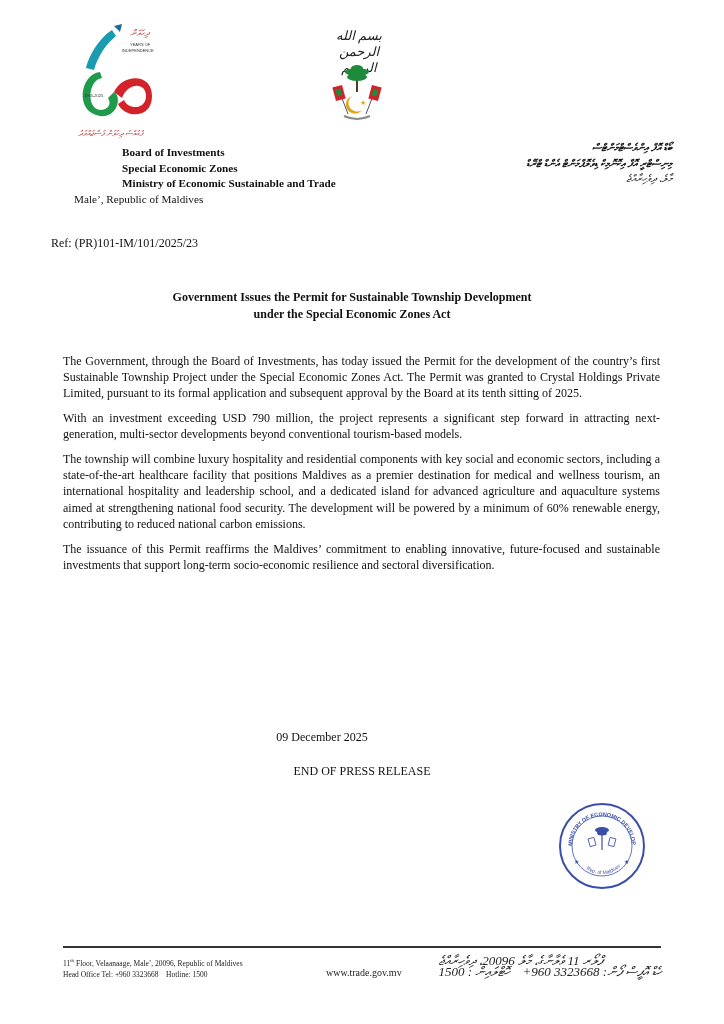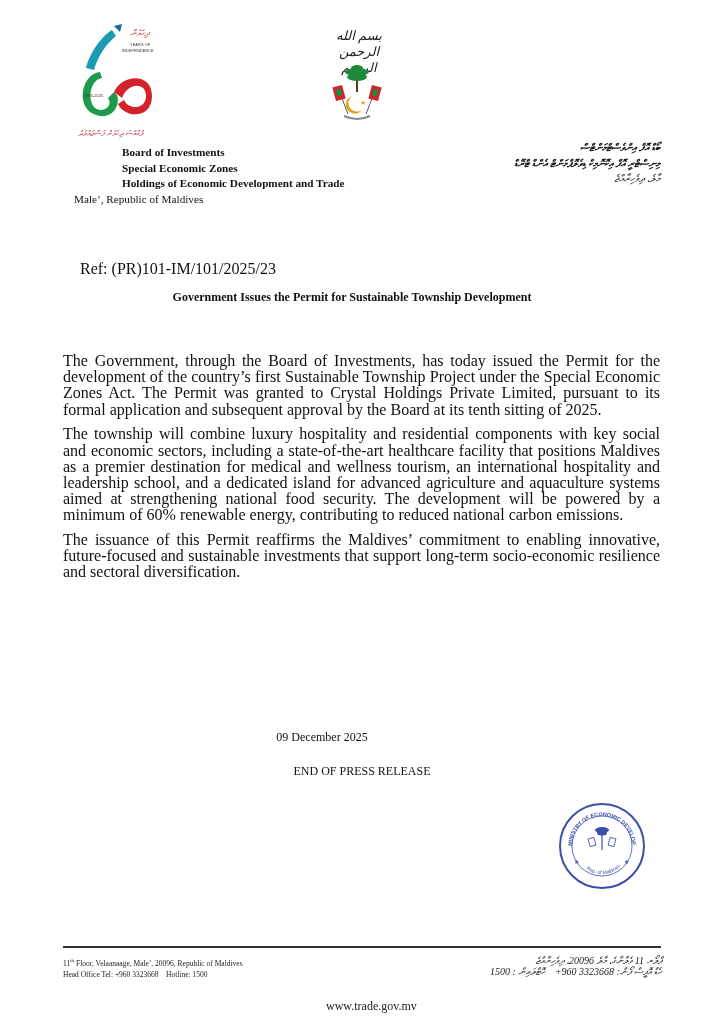--- a/index.html
+++ b/index.html
@@ -4,33 +4,33 @@
 <style>
   html, body { margin: 0; padding: 0; background: #ffffff; }
   body { width: 724px; height: 1024px; position: relative; overflow: hidden;
          font-family: "Liberation Serif", serif; color: #111; }
   .abs { position: absolute; }
   .logo60 { left: 72px; top: 22px; width: 84px; height: 118px; }
   .org-lines { left: 74px; top: 145px; font-size: 11.2px; line-height: 15.5px; }
   .org-lines .b { font-weight: bold; margin-left: 48px; }
   .bismillah { left: 326px; top: 28px; width: 66px; height: 22px; font-size: 13px; font-style: italic; text-align: center; color:#222; }
   .emblem { left: 330px; top: 62px; width: 54px; height: 60px; }
-  .dhivehi { right: 64px; top: 140px; width: 210px; text-align: right; font-size: 10.5px; line-height: 15.5px; font-style: italic; color:#111; direction: rtl; font-weight: bold;}
+  .dhivehi { right: 52px; top: 140px; width: 210px; text-align: right; font-size: 10.5px; line-height: 15.5px; font-style: italic; color:#111; direction: rtl; font-weight: bold;}
   .dhivehi .n { font-weight: normal; font-family: Liberation Serif, serif; }
-  .ref { left: 80px; top: 236px; font-size: 16px; margin-top: 24px; }
+  .ref { left: 51px; top: 236px; font-size: 12px; }
   .title { left: 0; width: 704px; top: 289px; text-align: center; font-size: 12px; font-weight: bold; line-height: 16.5px; }
-  .body { left: 63px; top: 353px; width: 597px; font-size: 16px; line-height: 16.2px; text-align: justify; }
+  .body { left: 63px; top: 353px; width: 597px; font-size: 12px; line-height: 16.2px; text-align: justify; }
   .body p { margin: 0 0 8.5px 0; }
   .date { left: 0; width: 644px; top: 730px; text-align: center; font-size: 12px; }
   .endpr { left: 0; width: 724px; top: 764px; text-align: center; font-size: 12px; }
   .seal { left: 556px; top: 800px; width: 92px; height: 92px; }
   .footline { left: 63px; top: 946px; width: 598px; height: 2px; background: #333; }
   .foot-left { left: 63px; top: 955px; font-size: 7.5px; line-height: 11px; color:#222; }
-  .foot-url { left: 326px; top: 967px; font-size: 12px; color:#222;margin-top:32px; }
-  .foot-right { right: 62px; top: 955px; font-size: 10px; line-height: 11px; text-align: right; color:#222; font-style: italic;}
+  .foot-url { left: 326px; top: 967px; font-size: 10px; color:#222; }
+  .foot-right { right: 62px; top: 955px; font-size: 13px; line-height: 11px; color:#222; font-style: italic;}
 </style>
 </head>
 <body>
 
 <div class="abs logo60">
   <svg width="84" height="118" viewBox="0 0 84 118">
     <path d="M40 8 C30 14 18 30 14 46 L22 48 C26 34 34 22 44 14 Z" fill="#1a9bb0"></path>
     <path d="M42 4 l8 -2 l-2 8 z" fill="#1a6a9a"></path>
     <text x="58" y="14" font-size="9" fill="#c1272d" font-style="italic">ދިހަވަން</text>
     <text x="58" y="24" font-size="4" fill="#333" font-family="Liberation Sans, sans-serif">YEARS OF</text>
@@ -38,21 +38,21 @@
     <path d="M28 50 C8 52 2 90 28 94 C46 96 50 74 42 70 L36 76 C40 82 36 88 28 88 C14 86 16 58 30 56 Z" fill="#1e9a4a"></path>
     <path d="M42 70 C50 52 80 50 80 74 C80 98 52 96 46 82 L52 78 C56 88 74 88 74 74 C74 60 56 60 50 76 Z" fill="#d3222a"></path>
     <text x="12" y="75" font-size="4" fill="#333" font-family="Liberation Sans, sans-serif">1965-2025</text>
     <text x="6" y="114" font-size="8" fill="#c1272d" font-style="italic">ފުގުއްސަ ދިހަވަން ފަސްޖައްވަދު</text>
   </svg>
 </div>
 
 <div class="abs org-lines">
   <div class="b">Board of Investments</div>
   <div class="b">Special Economic Zones</div>
-  <div class="b">Holdings of Economic Development and Trade</div>
+  <div class="b">Ministry of Economic Sustainable and Trade</div>
   <div>Male’, Republic of Maldives</div>
 </div>
 
 <div class="abs bismillah">بسم الله الرحمن الرحيم</div>
 
 <div class="abs emblem">
   <svg width="54" height="60" viewBox="0 0 54 60">
     <path d="M27 4 L27 30" stroke="#5a3a1a" stroke-width="2"></path>
     <g fill="#1e8a3c">
       <ellipse cx="27" cy="10" rx="12" ry="4"></ellipse>
@@ -74,24 +74,26 @@
 <div class="abs dhivehi">
   <div>ބޯޑް އޮފް އިންވެސްޓްމަންޓްސް</div>
   <div>މިނިސްޓްރީ އޮފް އިކޮނޮމިކް ޑިވެލޮޕްމަންޓް އެންޑް ޓްރޭޑް</div>
   <div class="n">މާލެ، ދިވެހިރާއްޖެ</div>
 </div>
 
 <div class="abs ref">Ref: (PR)101-IM/101/2025/23</div>
 
 <div class="abs title">
   <div>Government Issues the Permit for Sustainable Township Development</div>
+  <div>under the Special Economic Zones Act</div>
 </div>
 
 <div class="abs body">
   <p>The Government, through the Board of Investments, has today issued the Permit for the development of the country’s first Sustainable Township Project under the Special Economic Zones Act. The Permit was granted to Crystal Holdings Private Limited, pursuant to its formal application and subsequent approval by the Board at its tenth sitting of 2025.</p>
+  <p>With an investment exceeding USD 790 million, the project represents a significant step forward in attracting next-generation, multi-sector developments beyond conventional tourism-based models.</p>
   <p>The township will combine luxury hospitality and residential components with key social and economic sectors, including a state-of-the-art healthcare facility that positions Maldives as a premier destination for medical and wellness tourism, an international hospitality and leadership school, and a dedicated island for advanced agriculture and aquaculture systems aimed at strengthening national food security. The development will be powered by a minimum of 60% renewable energy, contributing to reduced national carbon emissions.</p>
   <p>The issuance of this Permit reaffirms the Maldives’ commitment to enabling innovative, future-focused and sustainable investments that support long-term socio-economic resilience and sectoral diversification.</p>
 </div>
 
 <div class="abs date">09 December 2025</div>
 <div class="abs endpr">END OF PRESS RELEASE</div>
 
 <div class="abs seal">
   <svg width="92" height="92" viewBox="0 0 92 92">
     <defs>

